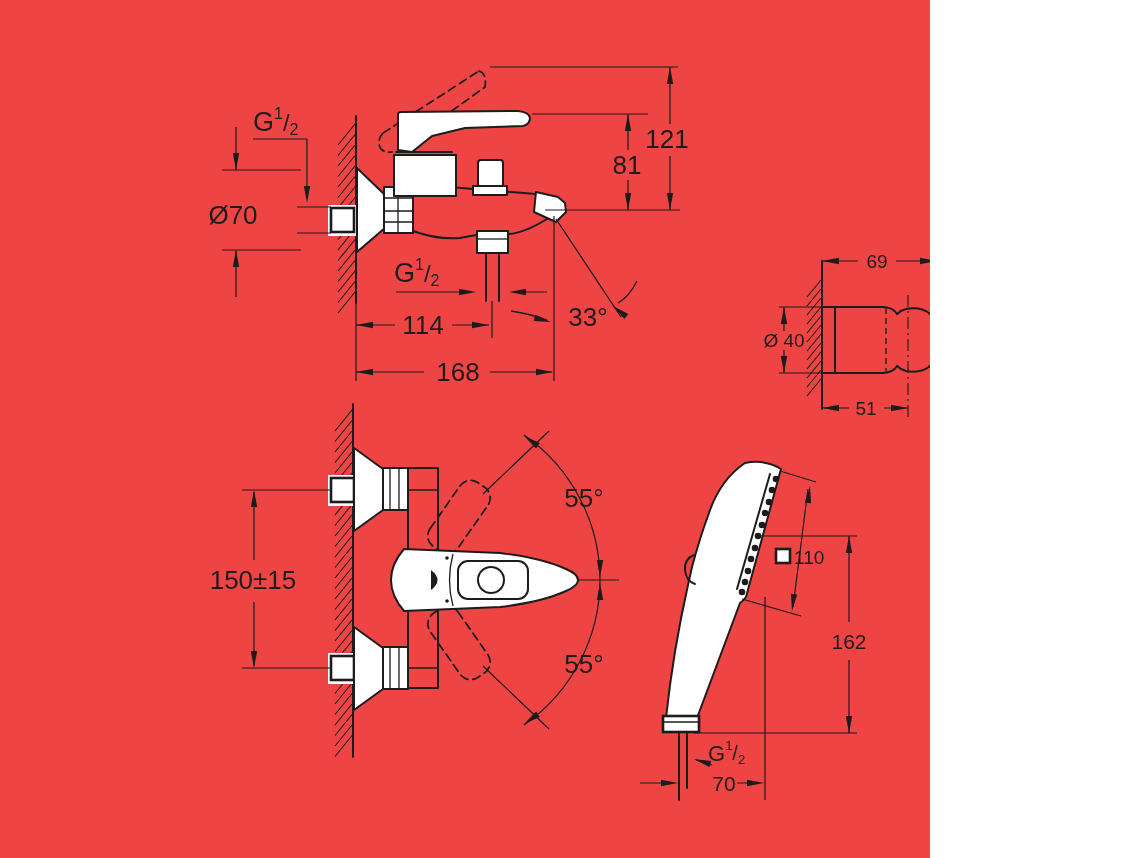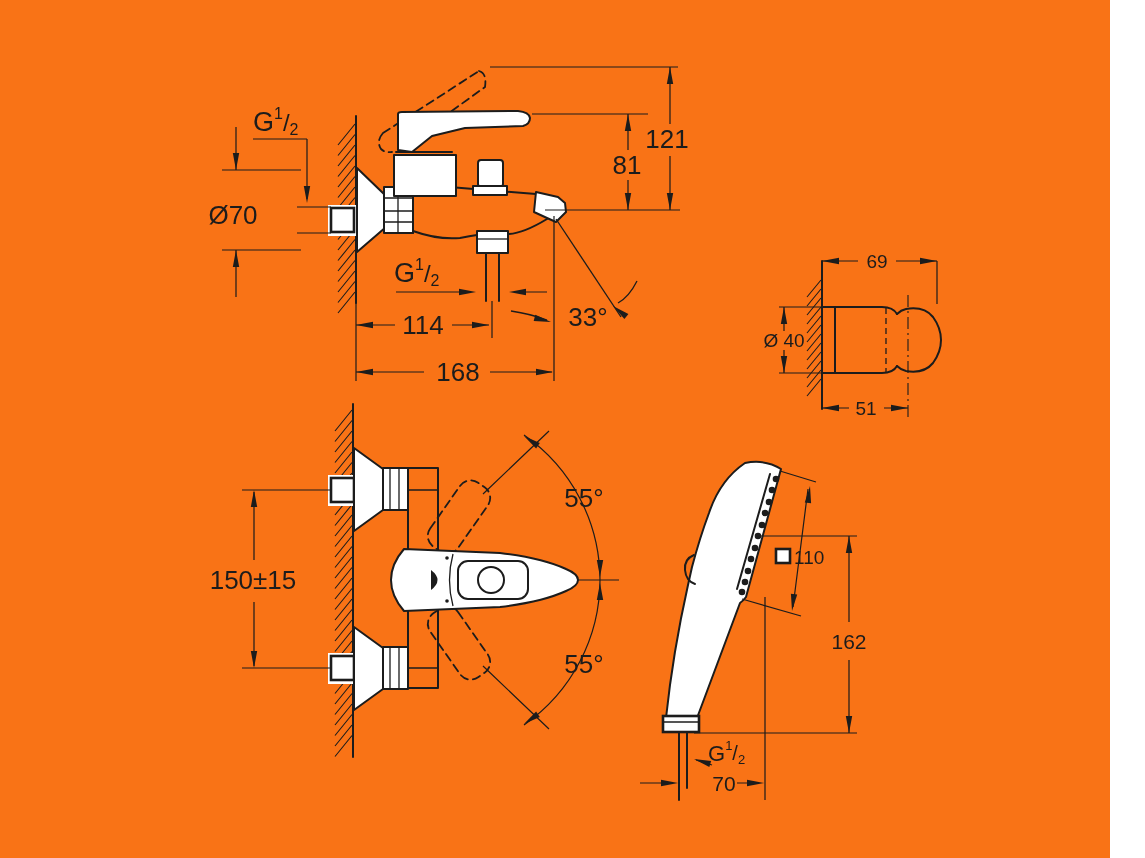--- a/index.html
+++ b/index.html
@@ -1,16 +1,16 @@
 <!DOCTYPE html>
 <html><head>
 <meta charset="utf-8">
 <style>
   html,body{margin:0;padding:0;background:#ffffff;}
-  .stage{position:relative;width:1110px;height:858px;background:#f97316;overflow:hidden;
+  .stage{position:relative;width:930px;height:858px;background:#ef4444;overflow:hidden;
          font-family:"Liberation Sans", sans-serif;text-align:right;}
   svg{display:block;}
   text{fill:#1c1c1c;font-family:"Liberation Sans", sans-serif;}
   .outline{stroke:#1c1c1c;stroke-width:2;fill:none;stroke-linecap:round;stroke-linejoin:round;}
   .outline-fill{stroke:#1c1c1c;stroke-width:2;fill:#ffffff;stroke-linejoin:round;}
   .bold{stroke:#1c1c1c;stroke-width:2.6;fill:#ffffff;}
   .thin{stroke:#1c1c1c;stroke-width:1.2;fill:none;stroke-linecap:butt;}
   .thin13{stroke:#1c1c1c;stroke-width:1.3;fill:none;}
   .hatch{stroke:#1c1c1c;stroke-width:1.1;fill:none;}
   .dashed{stroke:#1c1c1c;stroke-width:1.8;fill:none;stroke-dasharray:8 5;stroke-linecap:round;}

